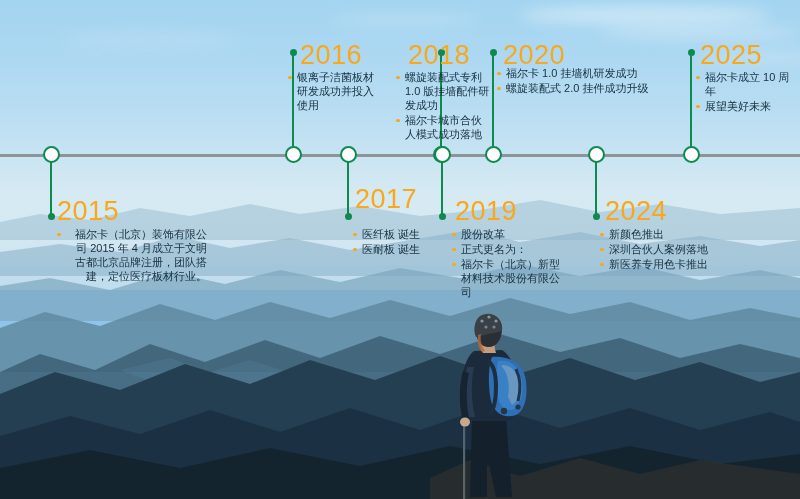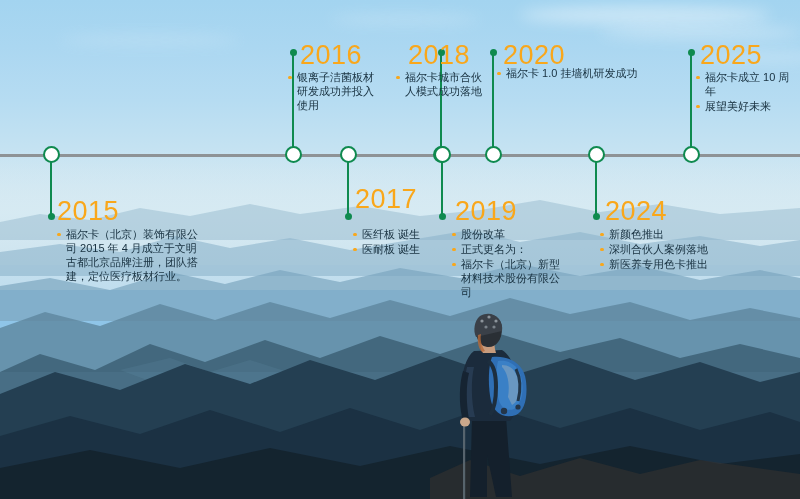--- a/index.html
+++ b/index.html
@@ -209,21 +209,21 @@
   </div>
 
   <div id="axis"></div>
 
   <div id="nodes">
       <div class="node" style="left: 0px; top: 0px;">
         <div class="stem" style="left: 50px; top: 155px; height: 62px;"></div>
         <div class="node-ring" style="left: 42.5px; top: 145.5px;"></div>
         <div class="node-dot" style="left: 47.5px; top: 213px;"></div>
         <div class="year" style="left: 57px; top: 198px;">2015</div>
-        <div class="bullets" style="left: 57px; top: 227px; width: 150px;">
+        <div class="bullets" style="left: 57px; top: 227px; width: 150px; text-align: right;">
           <div class="bullet">福尔卡（北京）装饰有限公司 2015 年 4 月成立于文明古都北京品牌注册，团队搭建，定位医疗板材行业。</div>
         </div>
       </div>
       <div class="node" style="left: 0px; top: 0px;">
         <div class="stem" style="left: 292px; top: 52px; height: 103px;"></div>
         <div class="node-ring" style="left: 284.5px; top: 145.5px;"></div>
         <div class="node-dot" style="left: 289.5px; top: 49px;"></div>
         <div class="year" style="left: 300px; top: 42px;">2016</div>
         <div class="bullets" style="left: 288px; top: 70px; width: 96px;">
           <div class="bullet">银离子洁菌板材研发成功并投入使用</div>
@@ -238,20 +238,21 @@
           <div class="bullet">医纤板 诞生</div>
           <div class="bullet">医耐板 诞生</div>
         </div>
       </div>
       <div class="node" style="left: 0px; top: 0px;">
         <div class="stem" style="left: 440px; top: 52px; height: 103px;"></div>
         <div class="node-ring" style="left: 432.5px; top: 145.5px;"></div>
         <div class="node-dot" style="left: 437.5px; top: 49px;"></div>
         <div class="year" style="left: 408px; top: 42px;">2018</div>
         <div class="bullets" style="left: 396px; top: 70px; width: 96px;">
+          <div class="bullet">螺旋装配式专利 1.0 版挂墙配件研发成功</div>
           <div class="bullet">福尔卡城市合伙人模式成功落地</div>
         </div>
       </div>
       <div class="node" style="left: 0px; top: 0px;">
         <div class="stem" style="left: 441px; top: 155px; height: 62px;"></div>
         <div class="node-ring" style="left: 433.5px; top: 145.5px;"></div>
         <div class="node-dot" style="left: 438.5px; top: 213px;"></div>
         <div class="year" style="left: 455px; top: 198px;">2019</div>
         <div class="bullets" style="left: 452px; top: 227px; width: 110px;">
           <div class="bullet">股份改革</div>
@@ -259,20 +260,21 @@
           <div class="bullet">福尔卡（北京）新型材料技术股份有限公司</div>
         </div>
       </div>
       <div class="node" style="left: 0px; top: 0px;">
         <div class="stem" style="left: 492px; top: 52px; height: 103px;"></div>
         <div class="node-ring" style="left: 484.5px; top: 145.5px;"></div>
         <div class="node-dot" style="left: 489.5px; top: 49px;"></div>
         <div class="year" style="left: 503px; top: 42px;">2020</div>
         <div class="bullets" style="left: 497px; top: 66px; width: 180px;">
           <div class="bullet">福尔卡 1.0 挂墙机研发成功</div>
+          <div class="bullet">螺旋装配式 2.0 挂件成功升级</div>
         </div>
       </div>
       <div class="node" style="left: 0px; top: 0px;">
         <div class="stem" style="left: 595px; top: 155px; height: 62px;"></div>
         <div class="node-ring" style="left: 587.5px; top: 145.5px;"></div>
         <div class="node-dot" style="left: 592.5px; top: 213px;"></div>
         <div class="year" style="left: 605px; top: 198px;">2024</div>
         <div class="bullets" style="left: 600px; top: 227px; width: 130px;">
           <div class="bullet">新颜色推出</div>
           <div class="bullet">深圳合伙人案例落地</div>

